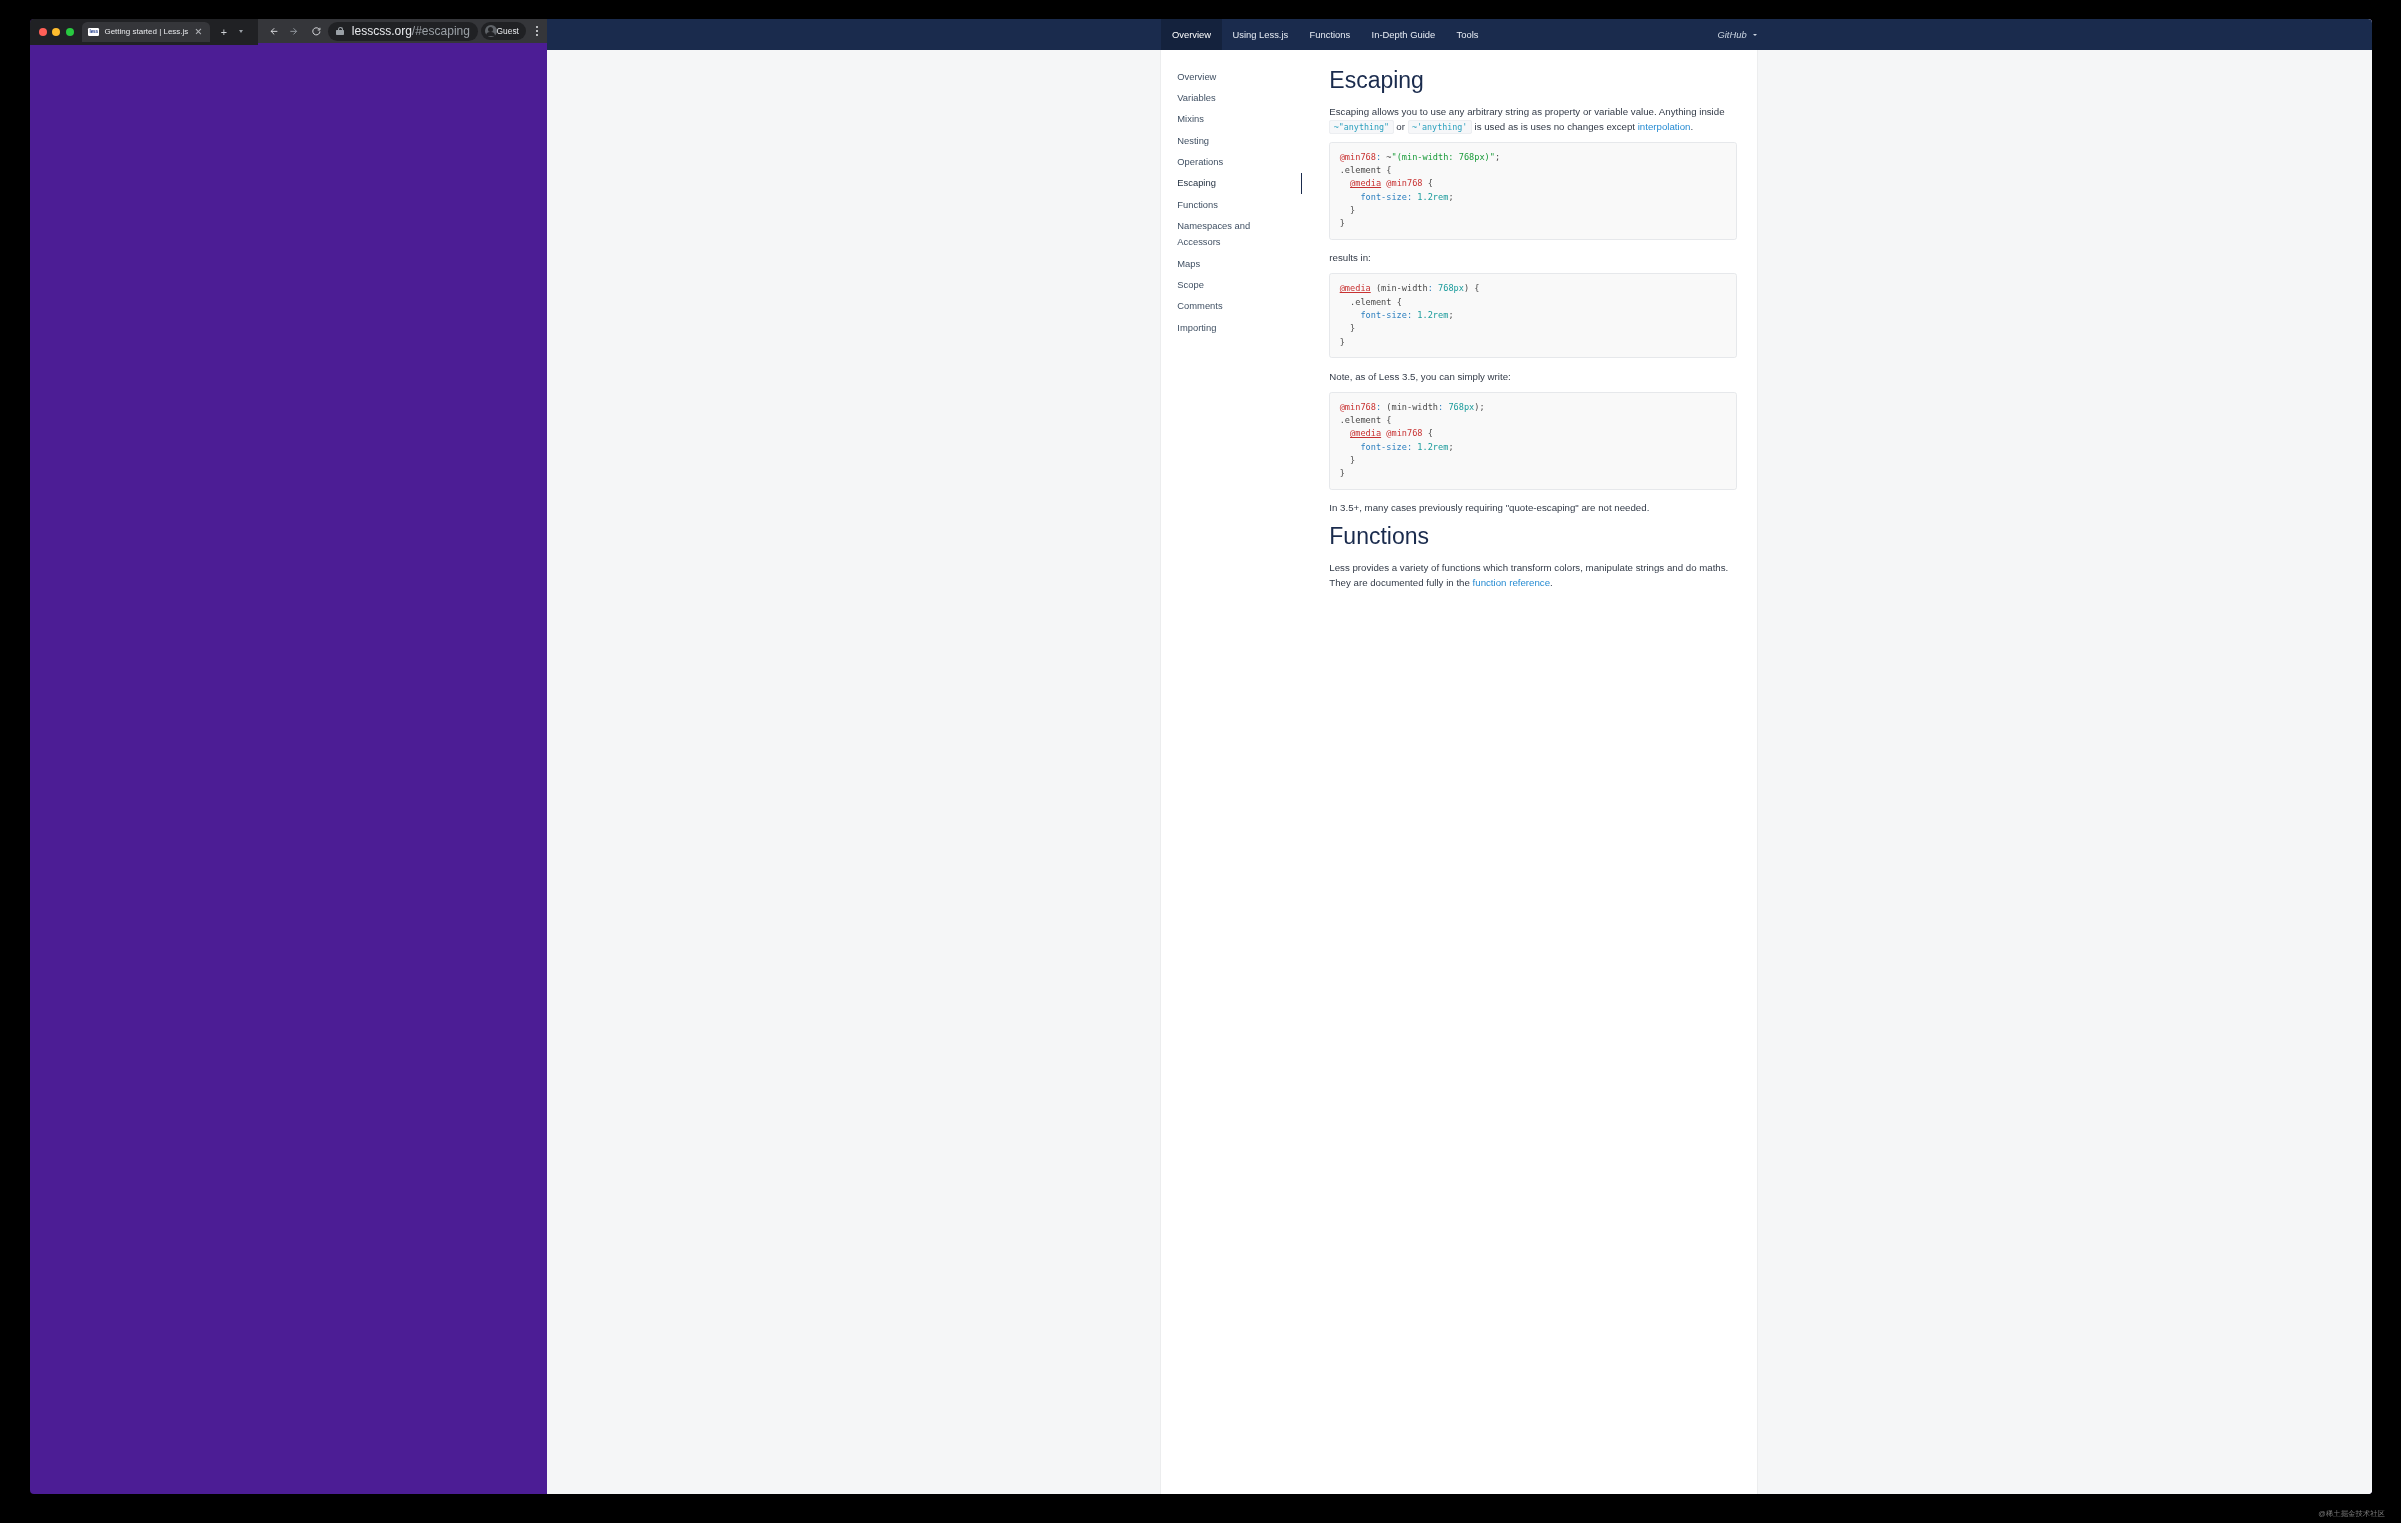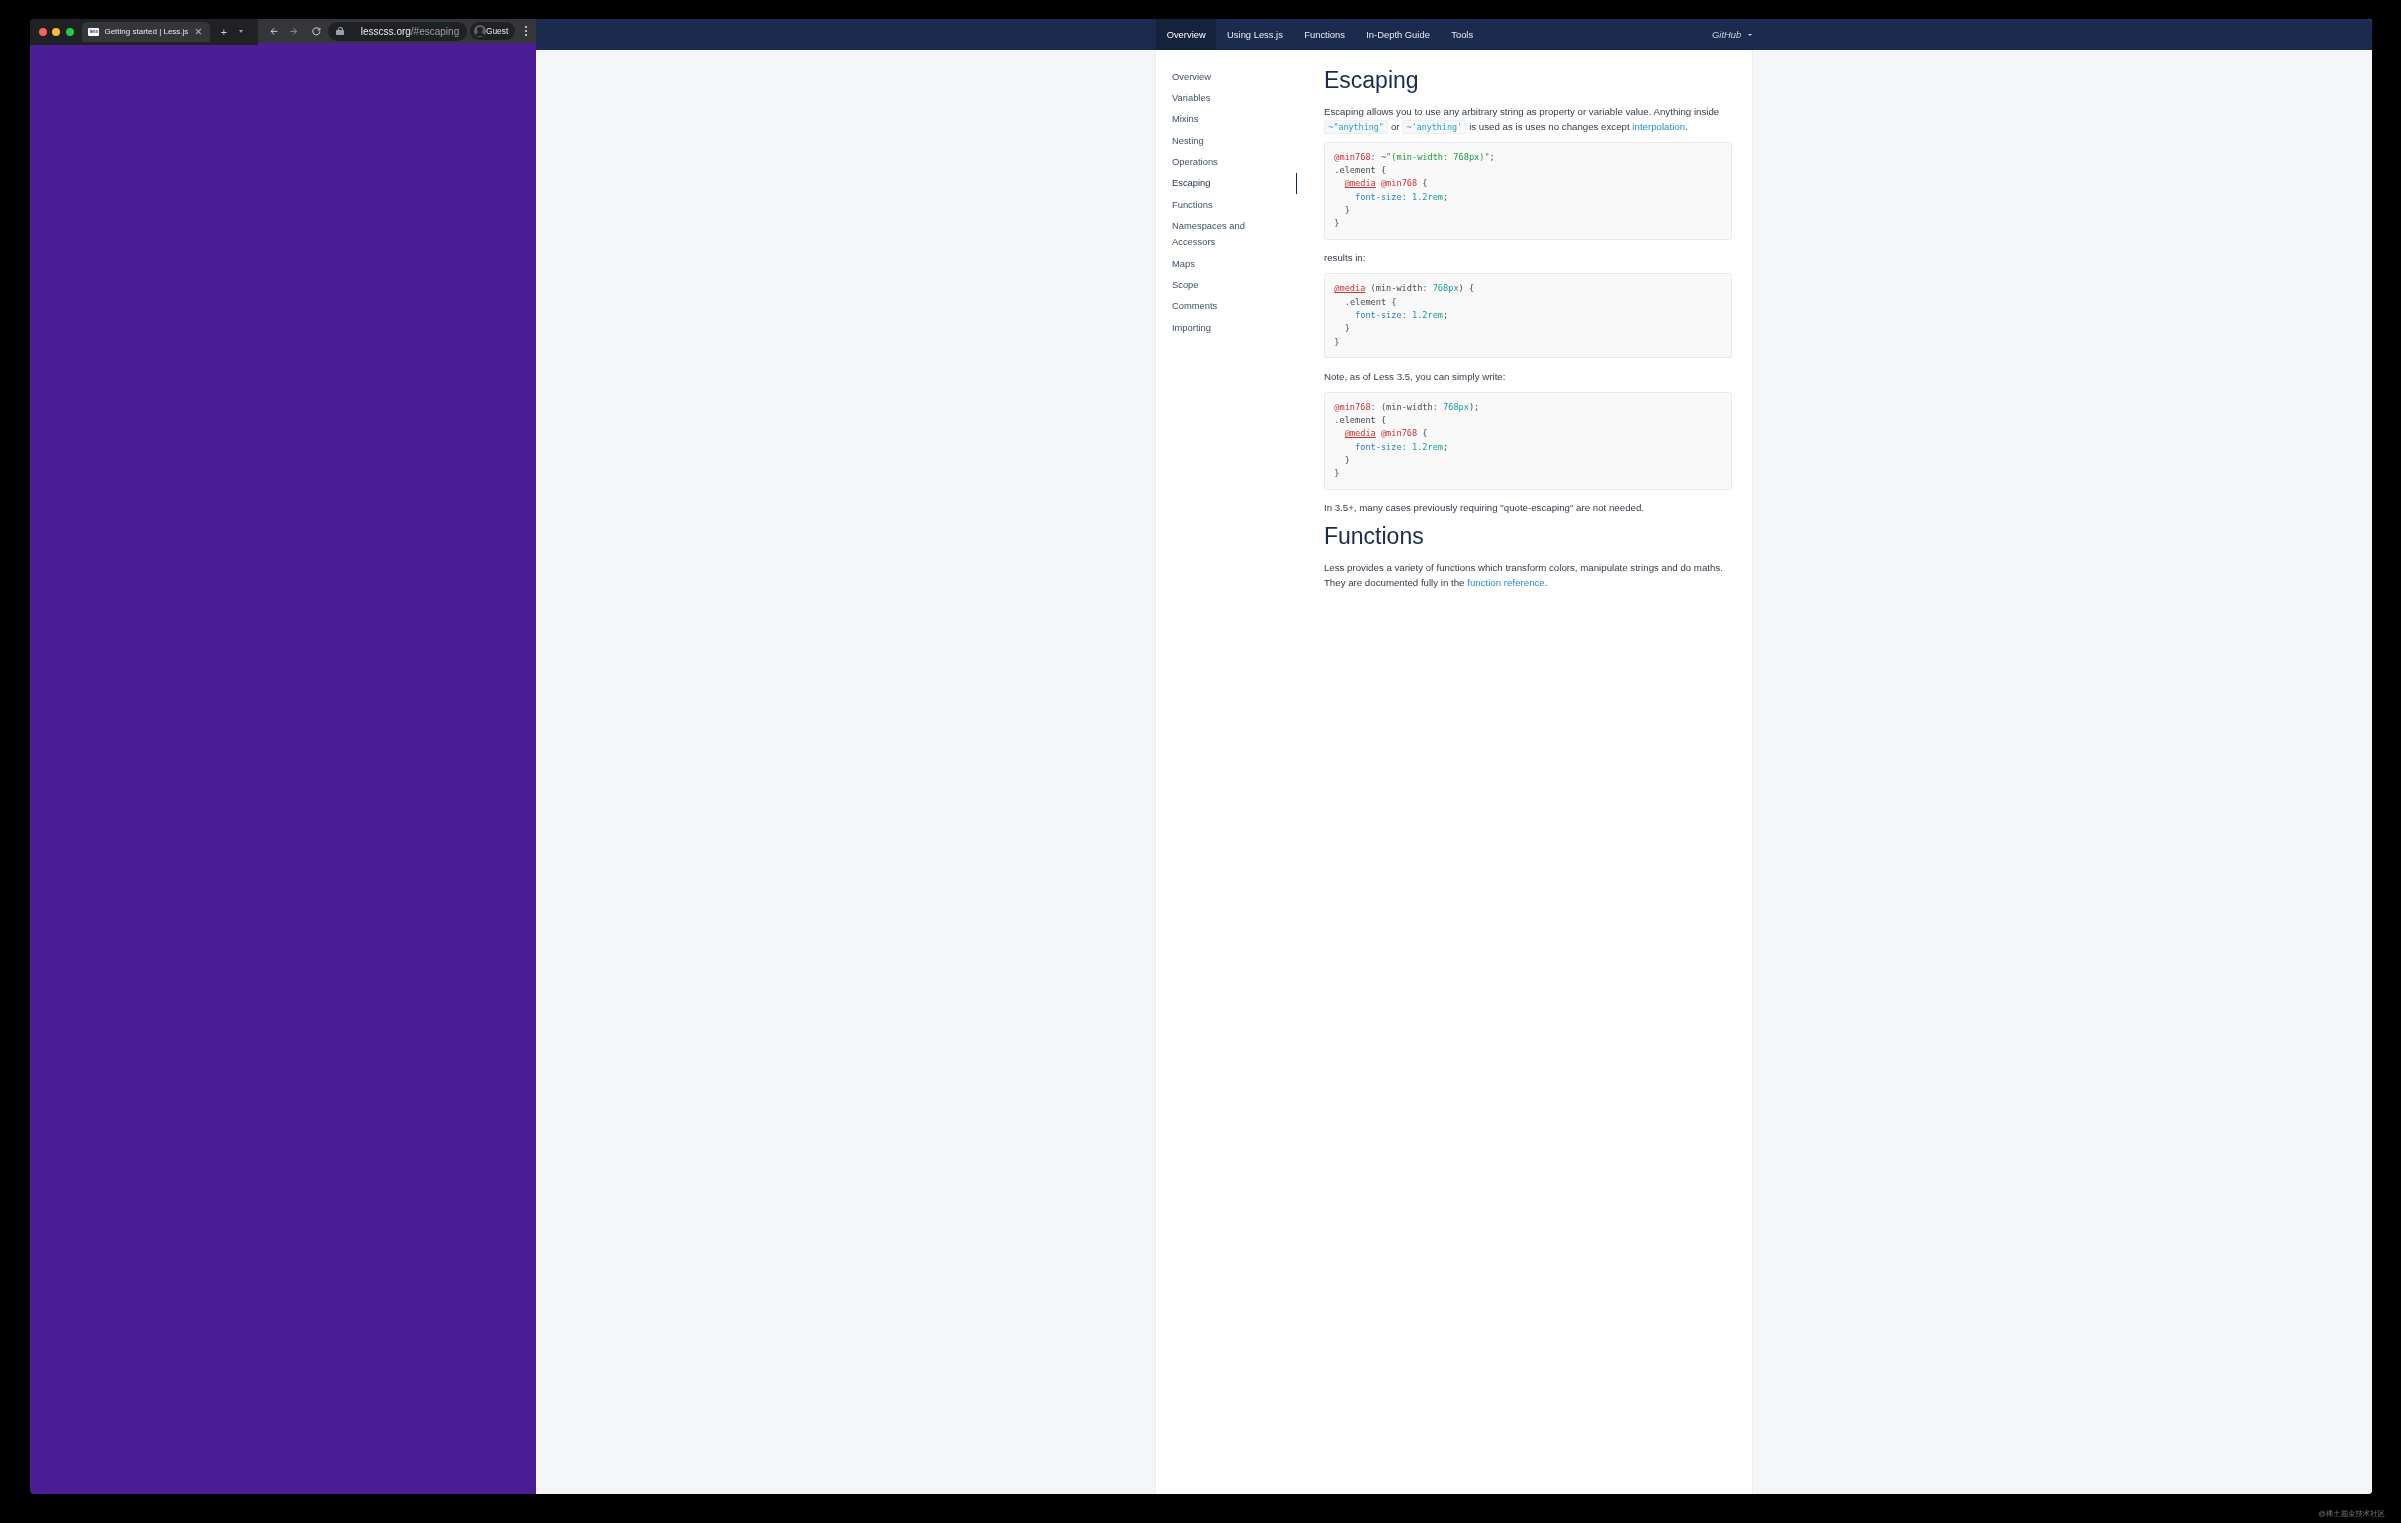--- a/index.html
+++ b/index.html
@@ -87,22 +87,22 @@
     display:flex; align-items:center; padding: 0 5.4px; gap: 2.7px;
     flex: none;
   }
   .nav-btn {
     width: 19px; height: 19px; display:flex;align-items:center;justify-content:center;
     color:#9aa0a6; cursor:pointer; border-radius:50%;
   }
   .nav-btn.enabled { color:#e8eaed; }
   .omnibox {
     flex:1; height:19px; background:#202124; border-radius:9.4px;
-    display:flex; align-items:center; gap:17px; padding:0 8px;
-    color:#cfd2d6; font-size:10px;
+    display:flex; align-items:center; gap:8px; padding:0 8px;
+    color:#cfd2d6; font-size:12px;
   }
   .lock { width:7.4px; height:8.7px; position:relative; }
   .lock::before { content:""; position:absolute; bottom:0; left:0; right:0; height:5.4px; background:#9aa0a6; border-radius:0.7px;}
   .lock::after  { content:""; position:absolute; top:0; left:1.3px; right:1.3px; height:4.7px; border:1px solid #9aa0a6; border-bottom:none; border-radius:2.7px 2.7px 0 0;}
   .url-host { color:#e8eaed; }
   .url-path { color:#9aa0a6; }
 
   .guest-chip {
     display:flex;align-items:center;gap:0;
     background:#202124; color:#e8eaed;

